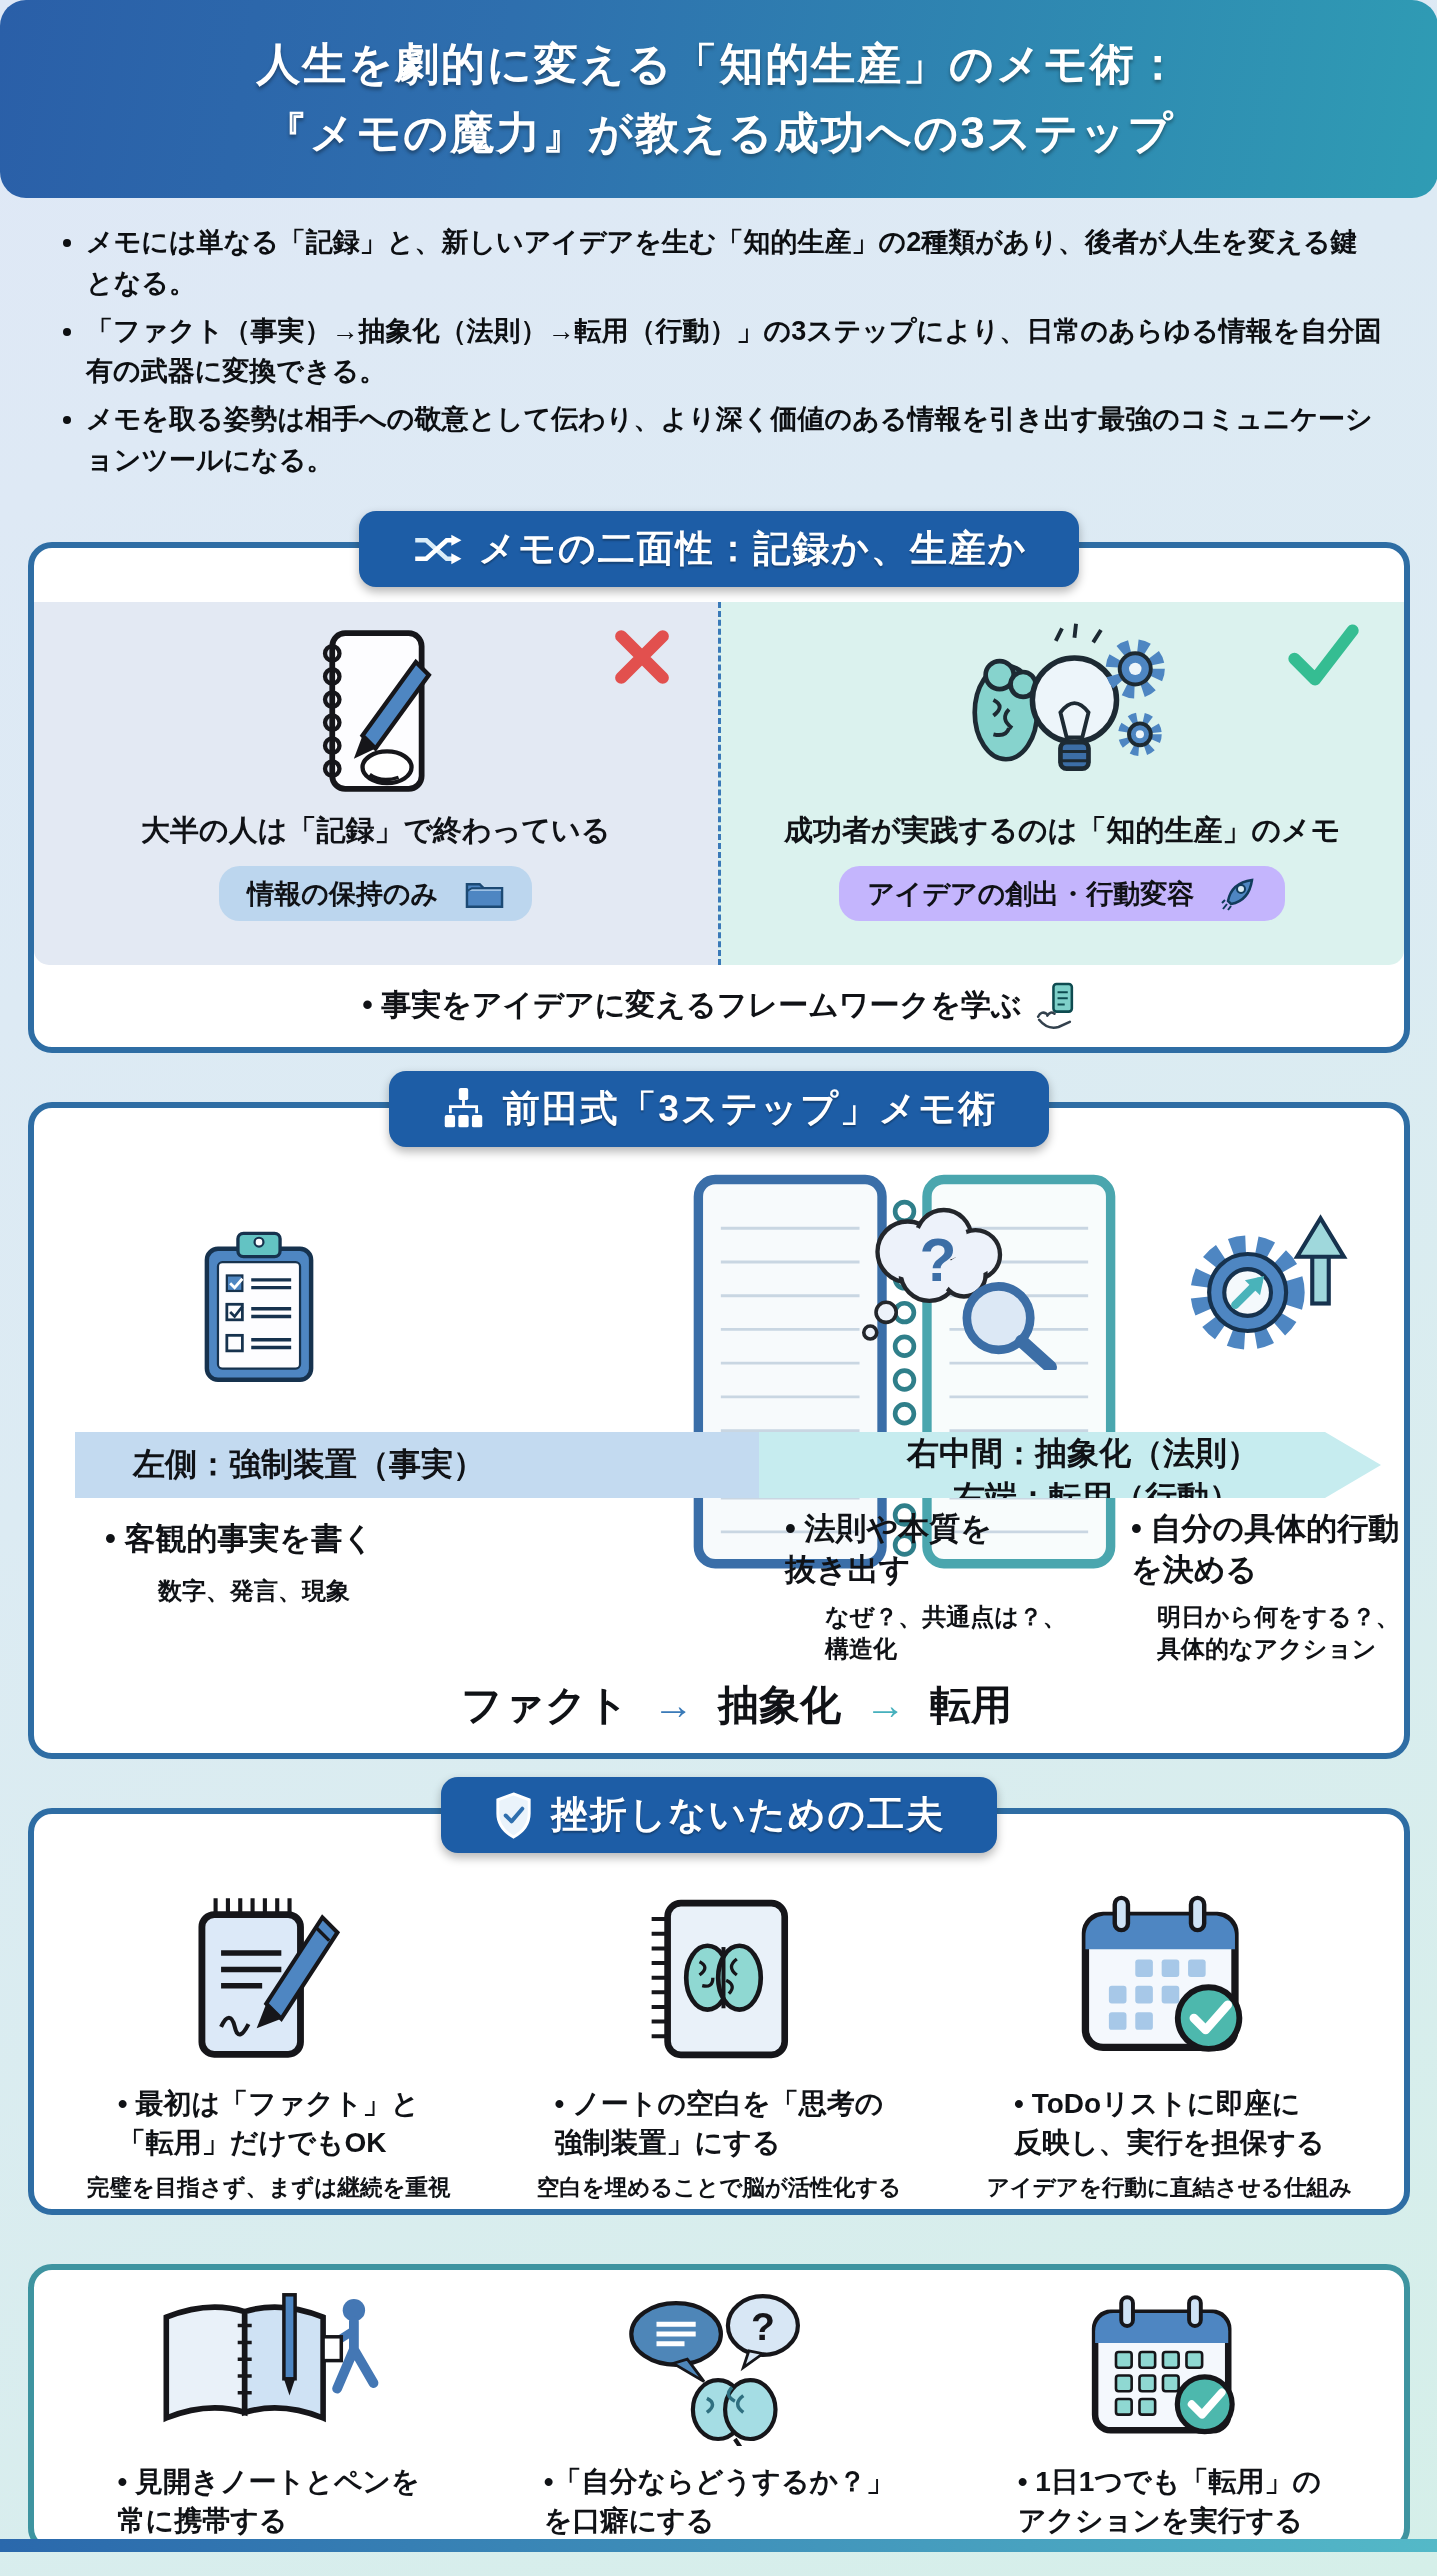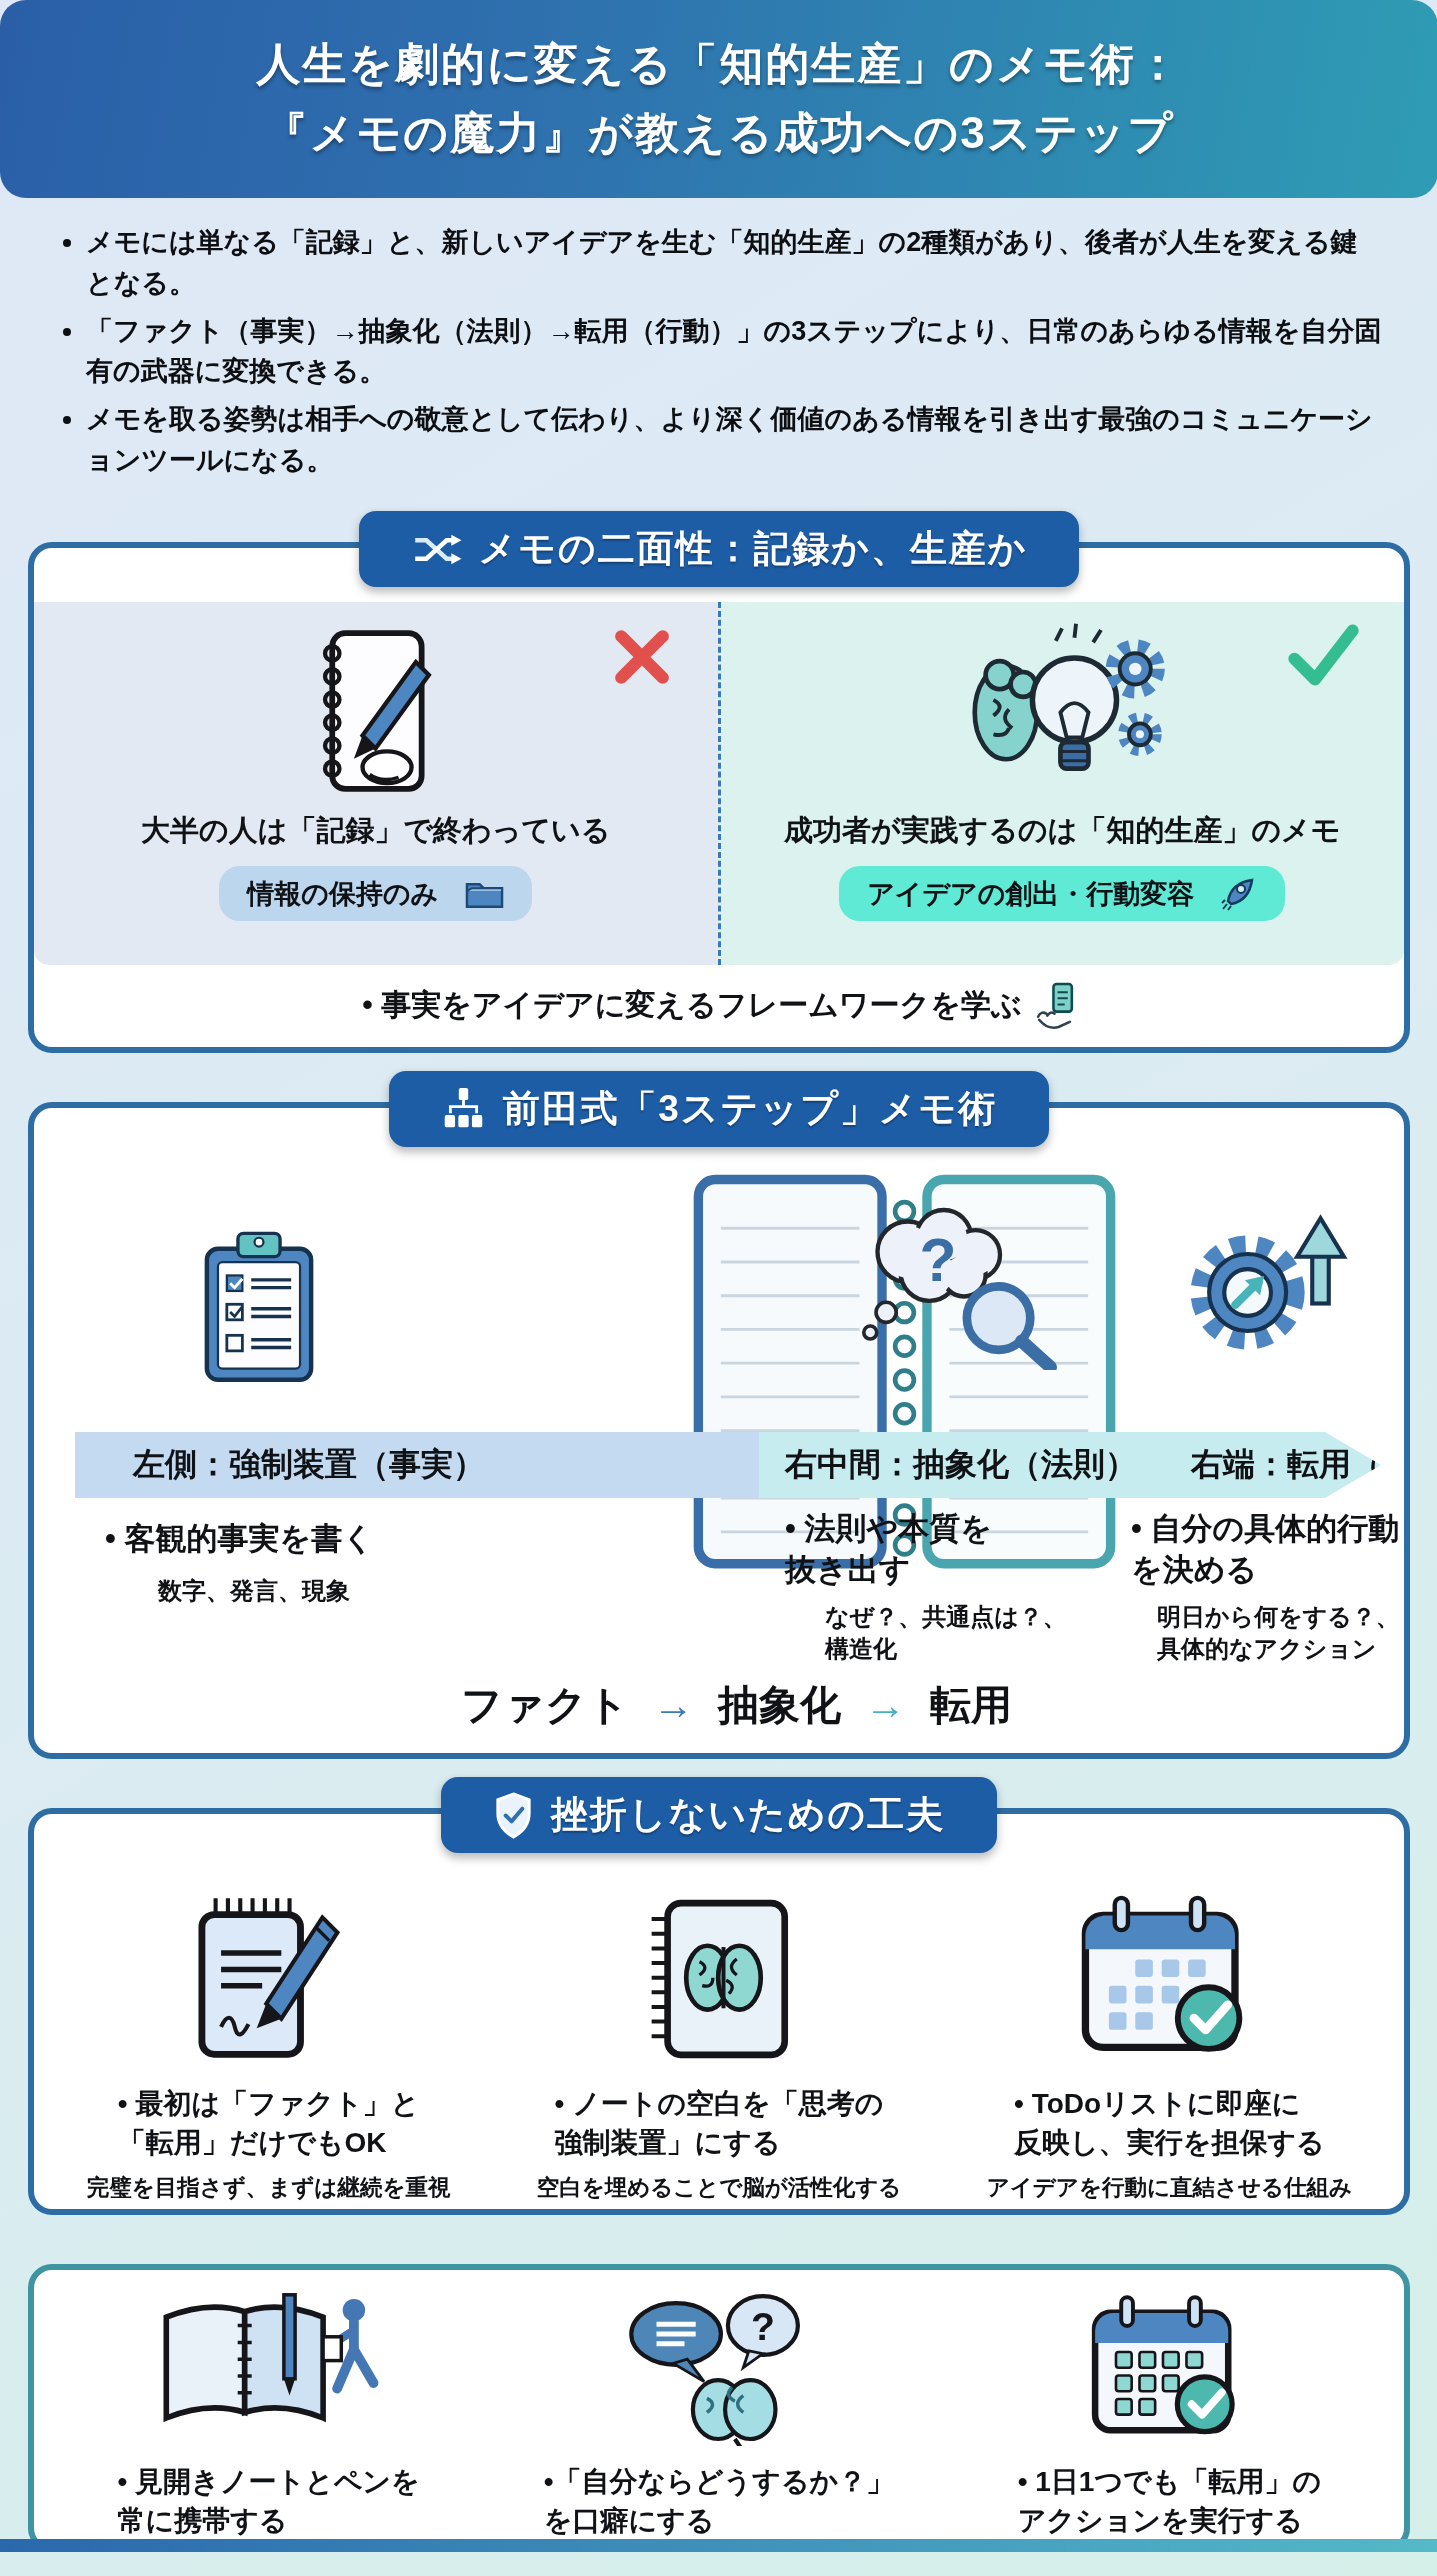--- a/index.html
+++ b/index.html
@@ -39,31 +39,31 @@
   .duality{display:flex;height:363px;}
   .half{flex:1;position:relative;display:flex;flex-direction:column;align-items:center;padding-top:13px;}
   .half.rec{background:#e3e9f3;border-radius:0 0 0 15px;}
   .half.prod{background:#dbf2ee;border-left:3.7px dashed #3a79b8;border-radius:0 0 15px 0;}
   .mark{position:absolute;top:22.5px;right:43px;}
   .half .big-icon{height:195px;display:flex;align-items:center;justify-content:center;}
   .caption{font-size:29px;font-weight:800;margin-top:1.9px;}
   .badge{display:flex;align-items:center;gap:27px;margin-top:15px;border-radius:20.6px;padding:9.4px 28px;
     font-size:27px;font-weight:800;}
   .badge.b-blue{background:#bcd6ee;}
-  .badge.b-teal{background:#5eead4;}
+  .badge.b-teal{background:#c4b5fd;}
   .s1-footer{display:flex;align-items:center;justify-content:center;gap:13px;height:82px;
     font-size:30px;font-weight:800;}
   
   .steps-area{position:relative;height:513px;}
   .abs{position:absolute;}
   .arrow-band{position:absolute;top:271px;height:66px;display:flex;align-items:center;z-index:3;}
   .arrow-band.ab1{left:41px;width:983px;background:#c3daf0;
     clip-path:polygon(0 0,94.5% 0,100% 50%,94.5% 100%,0 100%);z-index:2;}
   .arrow-band.ab2{left:725px;width:622px;background:#c6ecef;
-    clip-path:polygon(0 0,91% 0,100% 50%,91% 100%,0 100%);}
+    clip-path:polygon(0 0,91% 0,100% 50%,91% 100%,0 100%);flex-direction:column;}
   .band-label{font-size:32px;font-weight:800;white-space:nowrap;}
   .s2-bullet{font-size:31px;font-weight:800;line-height:1.32;white-space:pre-line;z-index:4;}
   .s2-sub{font-size:24px;font-weight:700;line-height:1.35;white-space:pre-line;z-index:4;}
   .flow{display:flex;align-items:center;justify-content:center;gap:24px;margin:3.7px 0 20.6px;
     font-size:41px;font-weight:800;padding-left:35px;}
   .flow .arw{font-weight:800;}
   .flow .arw.a1{color:#3a7ab8;}
   .flow .arw.a2{color:#46b0bd;}
   
   .triple{display:flex;padding:15px 9.4px 5.6px;}

